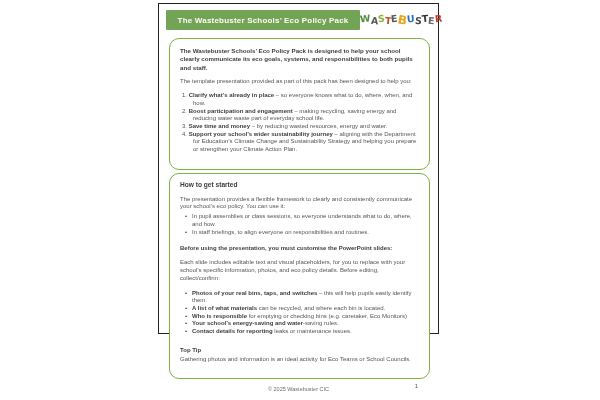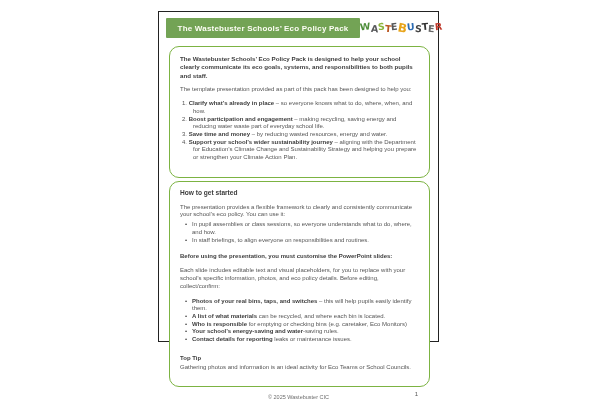--- a/index.html
+++ b/index.html
@@ -3,21 +3,21 @@
 <meta charset="utf-8">
 <style>
   html,body{margin:0;padding:0;}
   body{
     width:600px;height:400px;background:#ffffff;position:relative;
     font-family:"Liberation Sans","DejaVu Sans",sans-serif;
     -webkit-font-smoothing:antialiased;
   }
   .page{
     position:absolute;left:158px;top:3px;width:281px;height:331px;
-    background:#ffffff;border:1px solid #222;box-sizing:border-box;margin-top:8px;
+    background:#ffffff;border:1px solid #222;box-sizing:border-box;
   }
   
   .title-bar{
     position:absolute;left:7px;top:6px;width:194px;height:20px;
     background:#73a355;border-radius:1px;
     display:flex;align-items:center;justify-content:center;
   }
   .title-bar span{
     color:#fdfdf5;font-size:8px;font-weight:bold;letter-spacing:.2px;
     white-space:nowrap;

